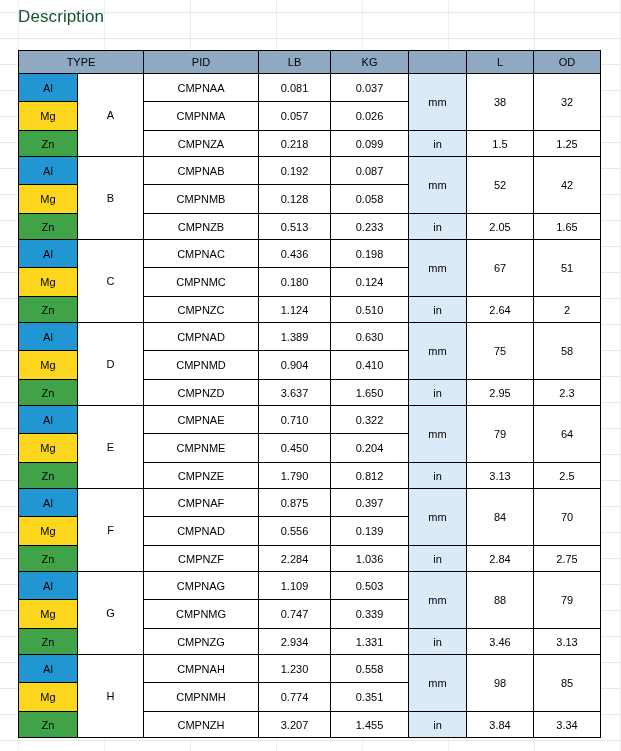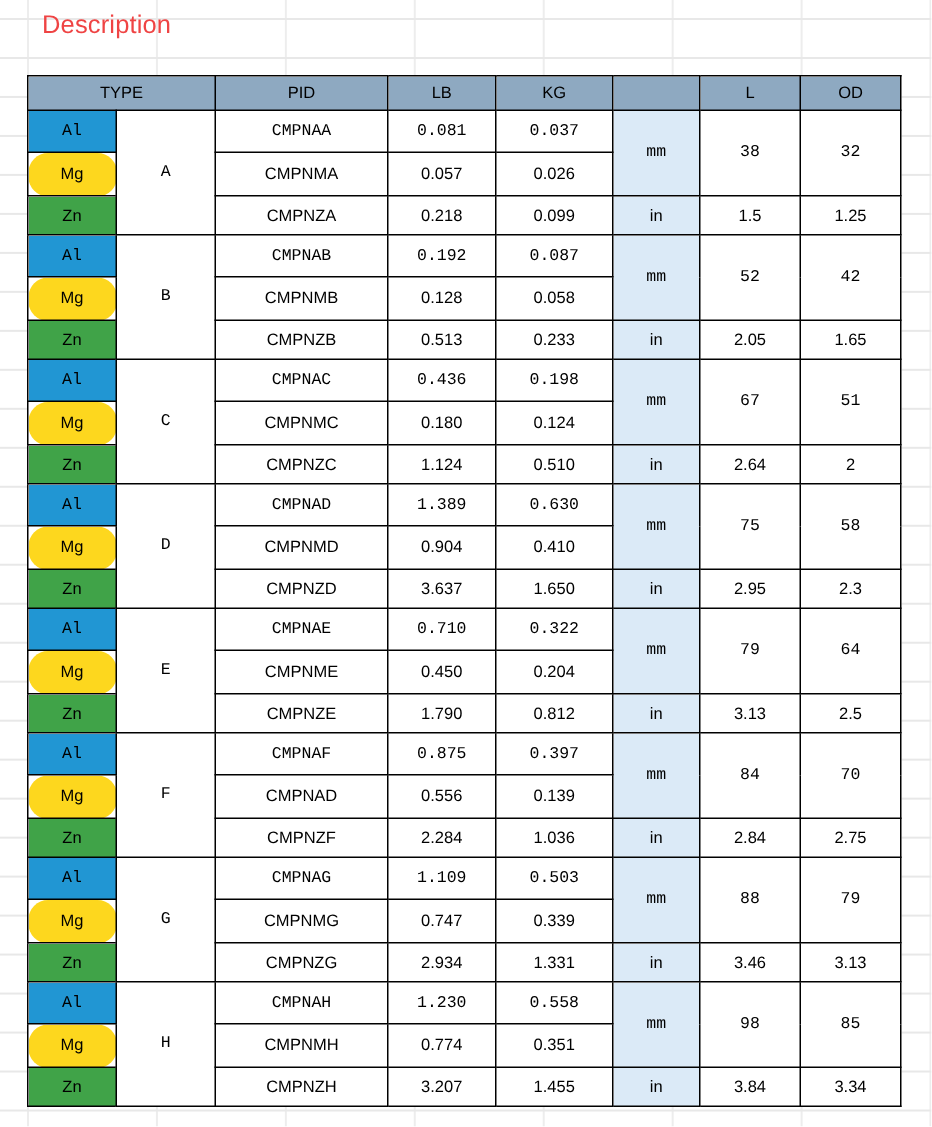--- a/index.html
+++ b/index.html
@@ -32,24 +32,23 @@
     position: relative;
     z-index: 1;
   }
 
   #page-title {
     position: absolute;
     left: 18px;
     top: 6px;
     font-size: 17px;
     line-height: 22px;
-    color: #ef4444;
+    color: #14532d;
     letter-spacing: .1px;
     white-space: nowrap;
-    margin-left: 10px;
   }
 
   #spec-table {
     position: absolute;
     left: 18px;
     top: 50px;
     border-collapse: collapse;
     table-layout: fixed;
     background: #ffffff;
   }
@@ -84,41 +83,41 @@
     color: #000000;
   }
   .hdr.blank { }
 
   
   .mat {
     font-weight: bold;
     font-size: 11px;
   }
   .mat-al { background: #2196d3 !important; }
-  .mat-mg { background: #fdd71e !important; border-radius: 13px; }
+  .mat-mg { background: #fdd71e !important; }
   .mat-zn { background: #40a348 !important; }
 
   .type-letter {
     font-weight: normal;
     font-size: 12px;
   }
 
   .pid { font-weight: bold; font-size: 11px; margin-top: 16px; }
   .lb  { font-weight: bold; font-size: 11px; }
   .kg  { font-weight: normal; font-size: 11px; margin-top: 44px; }
 
   .unit {
     background: #dbeaf7 !important;
     font-weight: bold;
     font-size: 11px;
   }
   .dim-mm { font-weight: normal; font-size: 11px; border-radius: 25px; }
   .dim-in { font-weight: bold;  font-size: 11px; }
 
-  tr.r-al { height: 28px; font-family: Liberation Mono, monospace; }
+  tr.r-al { height: 28px; }
   tr.r-mg { height: 29px; }
   tr.r-zn { height: 26px; }
 </style>
 </head>
 <body>
 
 <div id="grid-bg"></div>
 
 <div id="page">
 

